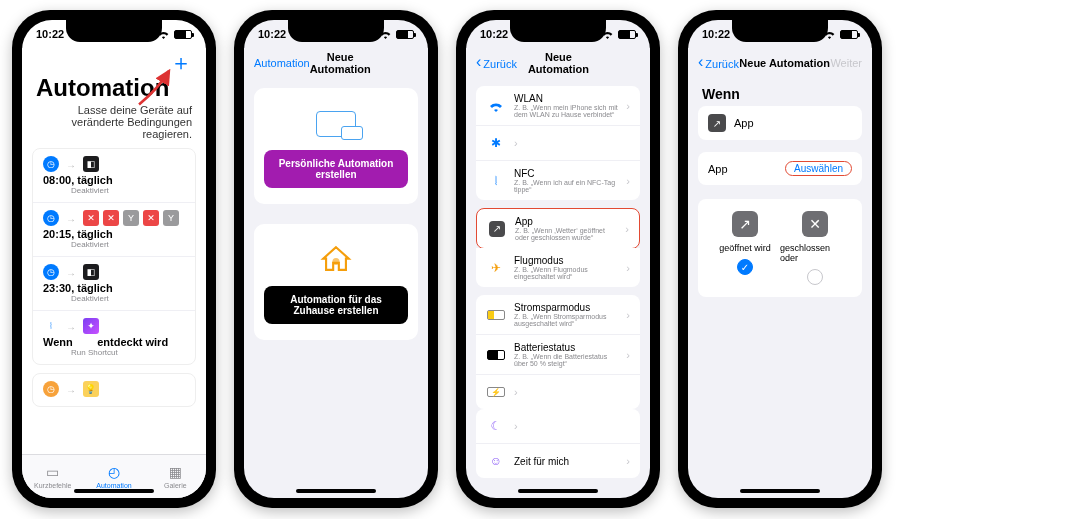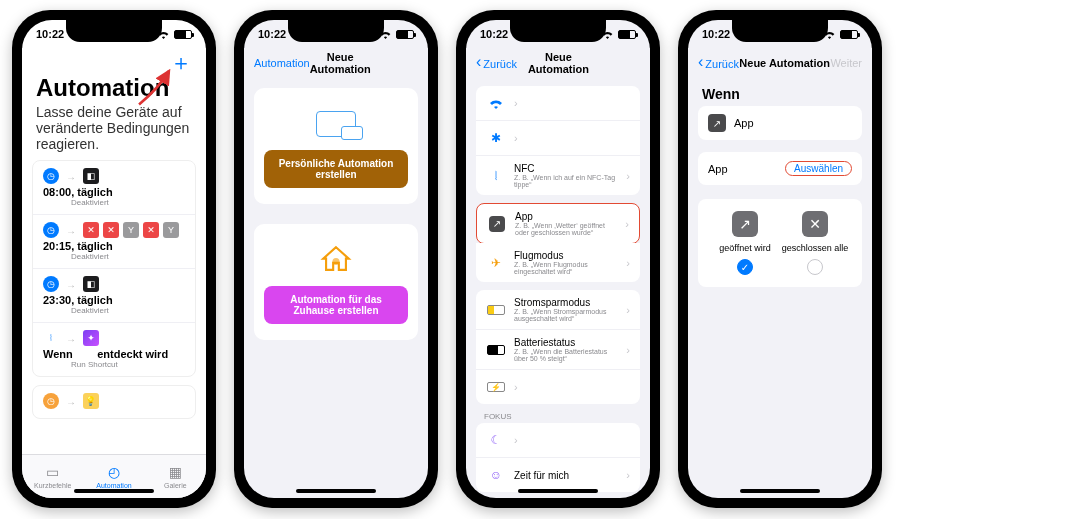--- a/index.html
+++ b/index.html
@@ -60,21 +60,21 @@
   .batt::after{content:"";position:absolute;right:-3px;top:2px;width:2px;height:4px;background:#000;border-radius:0 1px 1px 0;}
   .batt i{display:block;width:70%;height:100%;background:#000;}
   .content { flex:1; overflow:hidden; display:flex; flex-direction:column; }
   .home-ind { position:absolute; bottom:5px; left:50%; transform:translateX(-50%); width:80px; height:4px; background:#000; border-radius:3px; }
 
   
   .p1-topbar { display:flex; justify-content:flex-end; padding:4px 14px 0; background:#fff;}
   .plus { font-size:22px; color:#007aff; font-weight:300; line-height:1; position:relative; }
   .p1-title { background:#fff; padding:0 14px 8px; }
   .p1-title h1 { font-size:24px; font-weight:800; margin-bottom:2px;}
-  .p1-title p { font-size:14px; color:#333; }
+  .p1-title p { font-size:11px; color:#333;text-align:right; }
   .sect { font-size:11px; font-weight:700; padding:8px 14px 4px; }
   .list { margin:0 10px; background:#fff; border-radius:8px; overflow:hidden; border:1px solid #eee;}
   .cell { padding:7px 10px; border-bottom:1px solid #efeff4;}
   .cell:last-child{border-bottom:none;}
   .ic-row { display:flex; align-items:center; gap:4px; margin-bottom:2px;}
   .ic { width:16px; height:16px; border-radius:3px; display:inline-flex; align-items:center; justify-content:center; font-size:9px; color:#fff; }
   .ic.clock{background:#007aff;border-radius:50%;}
   .ic.arr{background:transparent;color:#bbb;font-size:10px;}
   .ic.app{background:#1c1c1e;}
   .ic.red{background:#ec4646;}
@@ -95,22 +95,22 @@
   .p2-nav a{color:#007aff;}
   .p2-nav .t{flex:1;text-align:center;font-weight:600;}
   .card { margin:10px; background:#fff; border-radius:10px; padding:16px 10px; text-align:center; }
   .card .big-ic { height:40px; display:flex; align-items:center; justify-content:center; margin-bottom:6px; }
   .dev { width:40px; height:26px; border:1.5px solid #4aa3f0; border-radius:4px; position:relative;}
   .dev::after{content:"";position:absolute;right:-8px;bottom:-4px;width:20px;height:12px;border:1.5px solid #4aa3f0;border-radius:3px;background:#fff;}
   .house { width:34px; height:34px; position:relative;}
   .house svg{width:100%;height:100%;}
   .card p { font-size:9px; color:#333; line-height:1.3; margin-bottom:10px;}
   .btn { display:block; width:100%; padding:8px; border-radius:8px; font-size:10px; font-weight:600; border:none; color:#fff;}
-  .btn.blue{background:#a16207;}
-  .btn.or{background:#d946ef;padding-left:8px;}
+  .btn.blue{background:#a21caf;}
+  .btn.or{background:#000000;padding-left:8px;}
 
   
   .p3-body{overflow-y:hidden; padding-bottom:6px;}
   .sep8{height:8px;}
   .grh{font-size:8px;color:#8a8a8e;text-transform:uppercase;padding:8px 18px 2px;}
   .tlist{margin:0 10px;background:#fff;border-radius:8px;overflow:hidden;}
   .trow{display:flex;align-items:center;padding:7px 10px;border-bottom:1px solid #efeff4;gap:8px;}
   .trow:last-child{border-bottom:none;}
   .trow .ticon{width:20px;height:20px;display:flex;align-items:center;justify-content:center;font-size:12px;}
   .trow .tcol{flex:1;min-width:0;}
@@ -323,20 +323,24 @@
     </div>
     <div class="content p3-body">
       <div class="sep8"></div>
       <div class="tlist">
         <div class="trow">
           <span class="ticon" style="color:#007aff">
             <svg width="16" height="12" viewBox="0 0 24 18">
                 <path d="M12 18l-3-3c1.7-1.7 4.3-1.7 6 0l-3 3zm-6-6l-3-3c5-5 13-5 18 0l-3 3c-3.3-3.3-8.7-3.3-12 0z" fill="#007aff"></path>
               </svg>
           </span>
+          <div class="tcol">
+              <div class="tt">WLAN</div>
+              <div class="ts">Z. B. „Wenn mein iPhone sich mit dem WLAN zu Hause verbindet“</div>
+            </div>
           <span class="chev">›</span>
         </div>
         <div class="trow">
           <span class="ticon" style="color:#007aff">✱</span>
           <span class="chev">›</span>
         </div>
         <div class="trow">
           <span class="ticon" style="color:#007aff">⦚</span>
           <div class="tcol">
               <div class="tt">NFC</div>
@@ -395,21 +399,20 @@
             </div>
           <span class="chev">›</span>
         </div>
         <div class="trow">
           <span class="ticon">
               <span style="width:18px;height:10px;border:1px solid #888;border-radius:2px;display:inline-flex;align-items:center;justify-content:center;font-size:8px;color:#22c55e">⚡</span>
             </span>
           <span class="chev">›</span>
         </div>
       </div>
-      <div class="grh">FOKUS</div>
       <div class="tlist">
         <div class="trow">
           <span class="ticon" style="color:#8b5cf6">☾</span>
           <span class="chev">›</span>
         </div>
         <div class="trow">
           <span class="ticon" style="color:#8b5cf6">☺</span>
           <div class="tcol">
               <div class="tt">Zeit für mich</div>
             </div>
@@ -457,20 +460,20 @@
         <span class="pill">Auswählen</span>
       </div>
       <div class="opts">
         <div class="opt">
           <span class="oi">↗</span>
           <span class="ol">geöffnet wird</span>
           <span class="radio on">✓</span>
         </div>
         <div class="opt">
           <span class="oi">✕</span>
-          <span class="ol">geschlossen alle</span>
+          <span class="ol">geschlossen oder</span>
           <span class="radio"></span>
         </div>
       </div>
     </div>
     <div class="home-ind"></div>
   </div>
 </div>
 
 </body></html>

